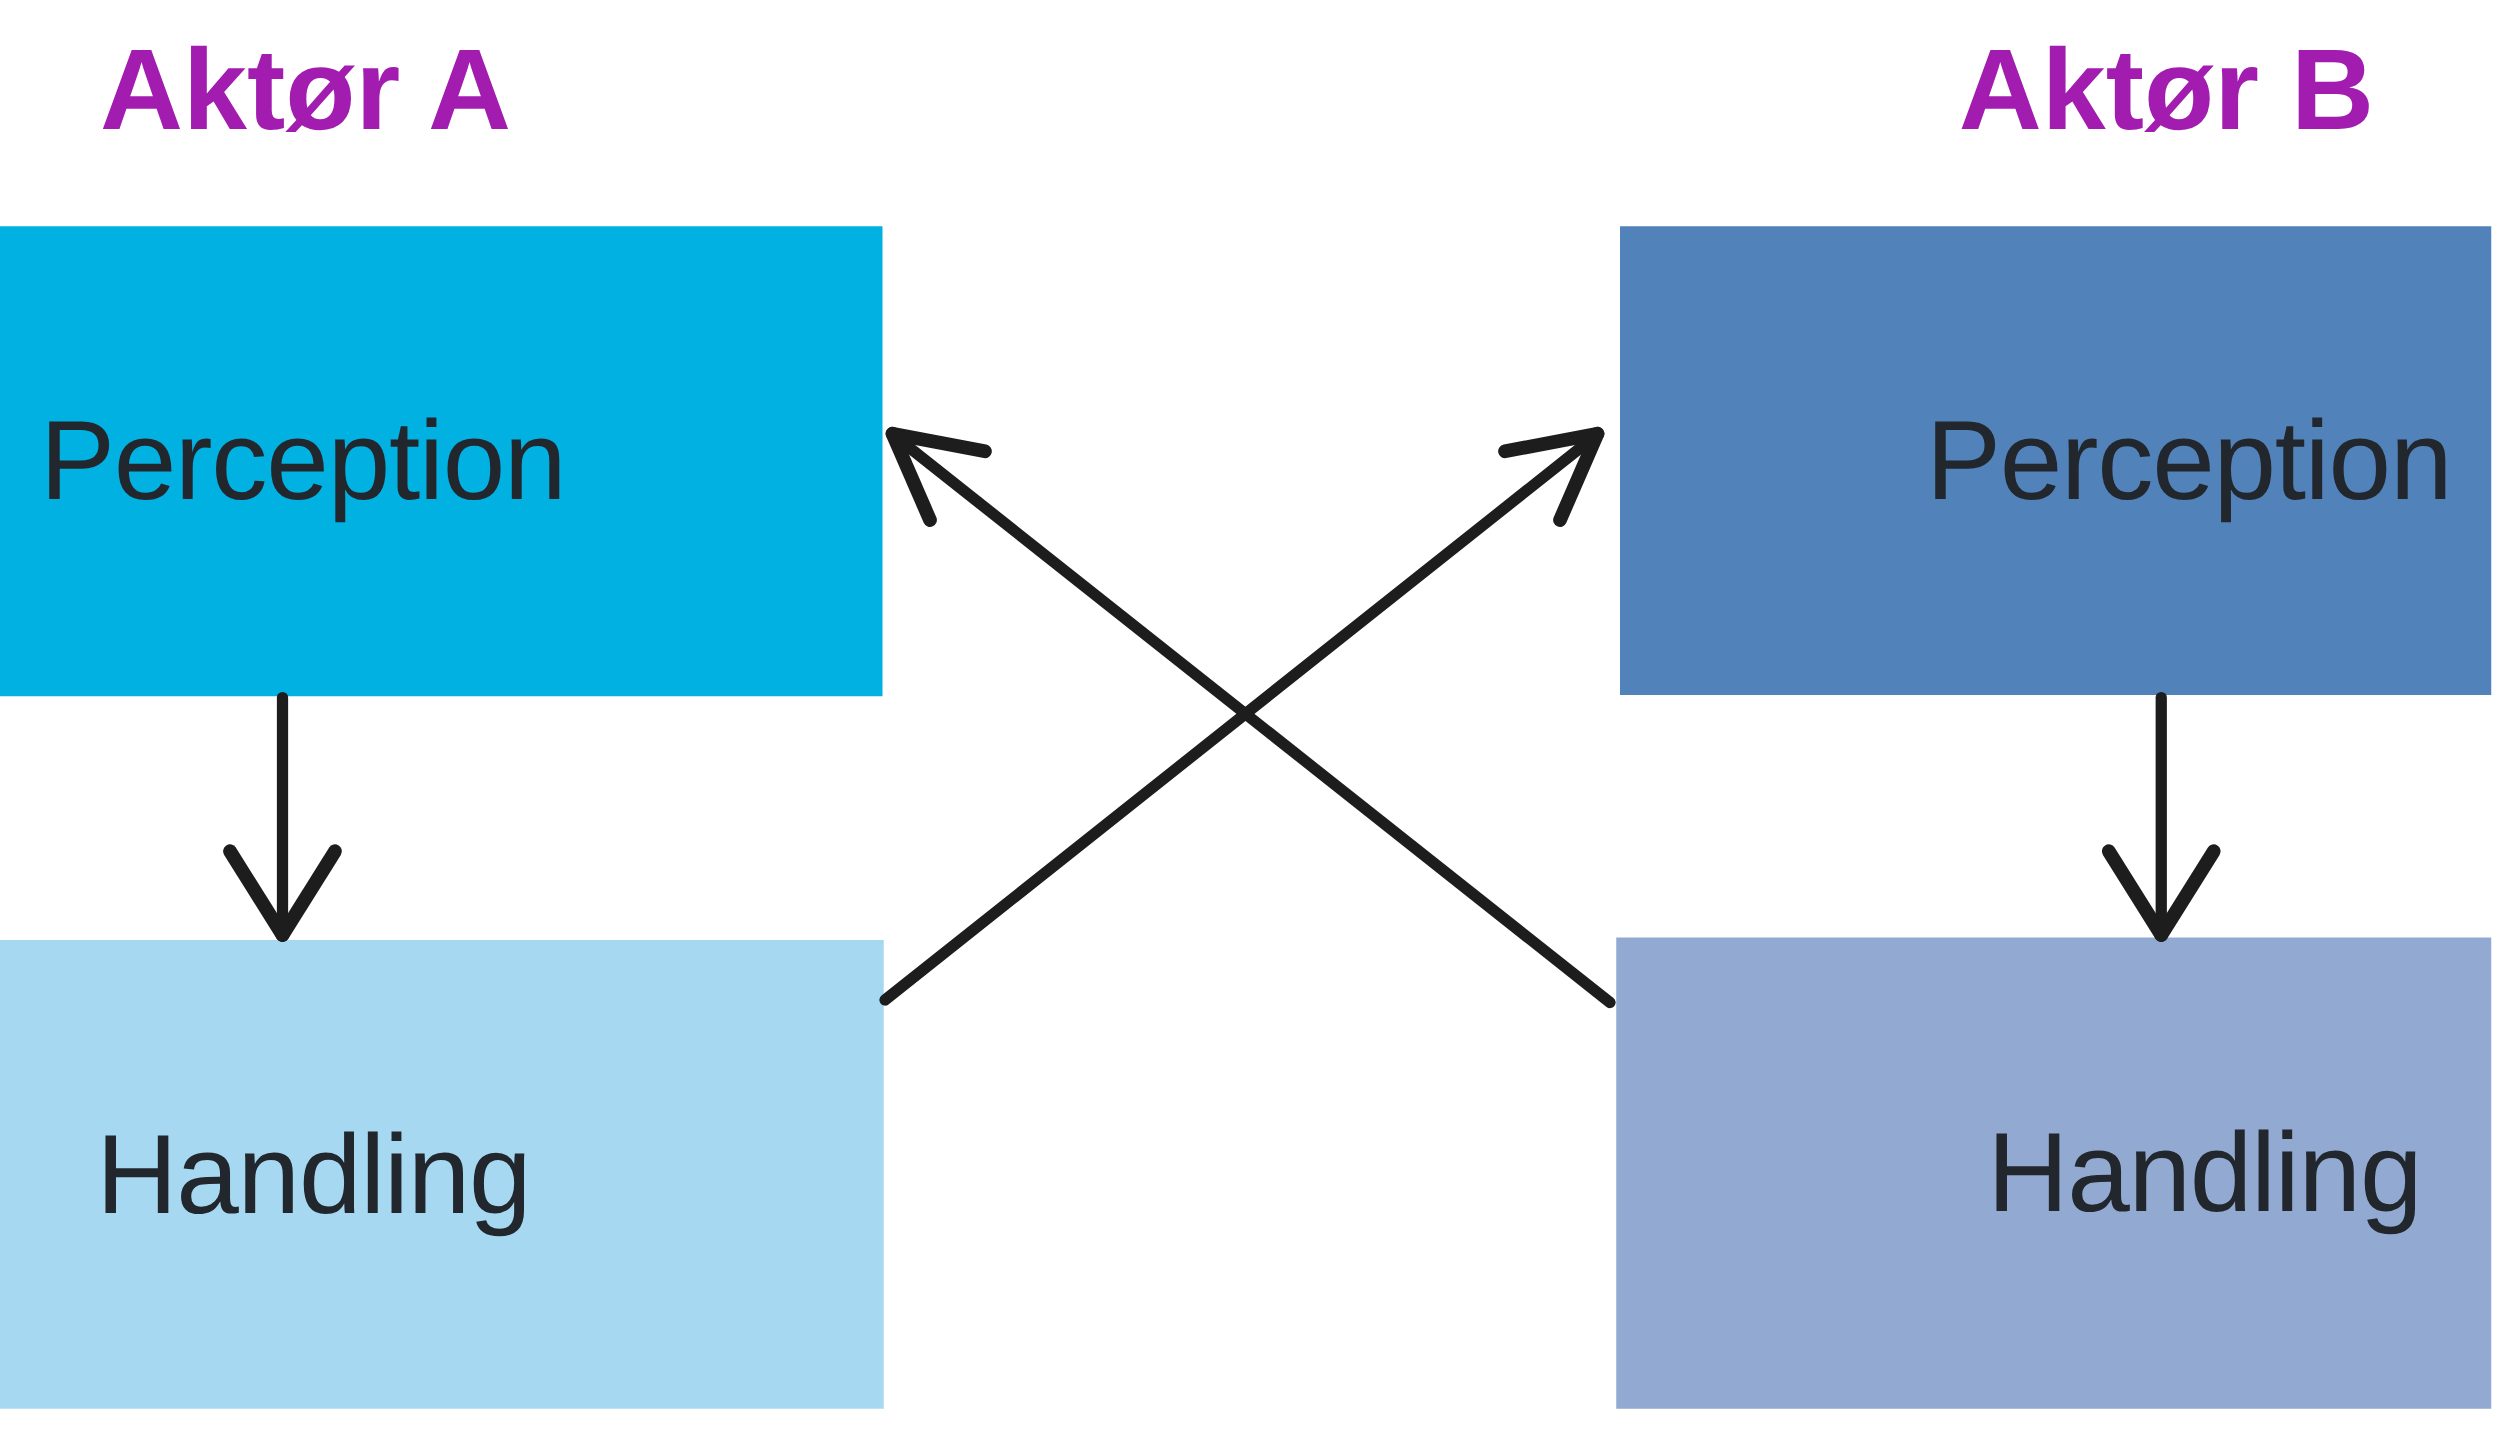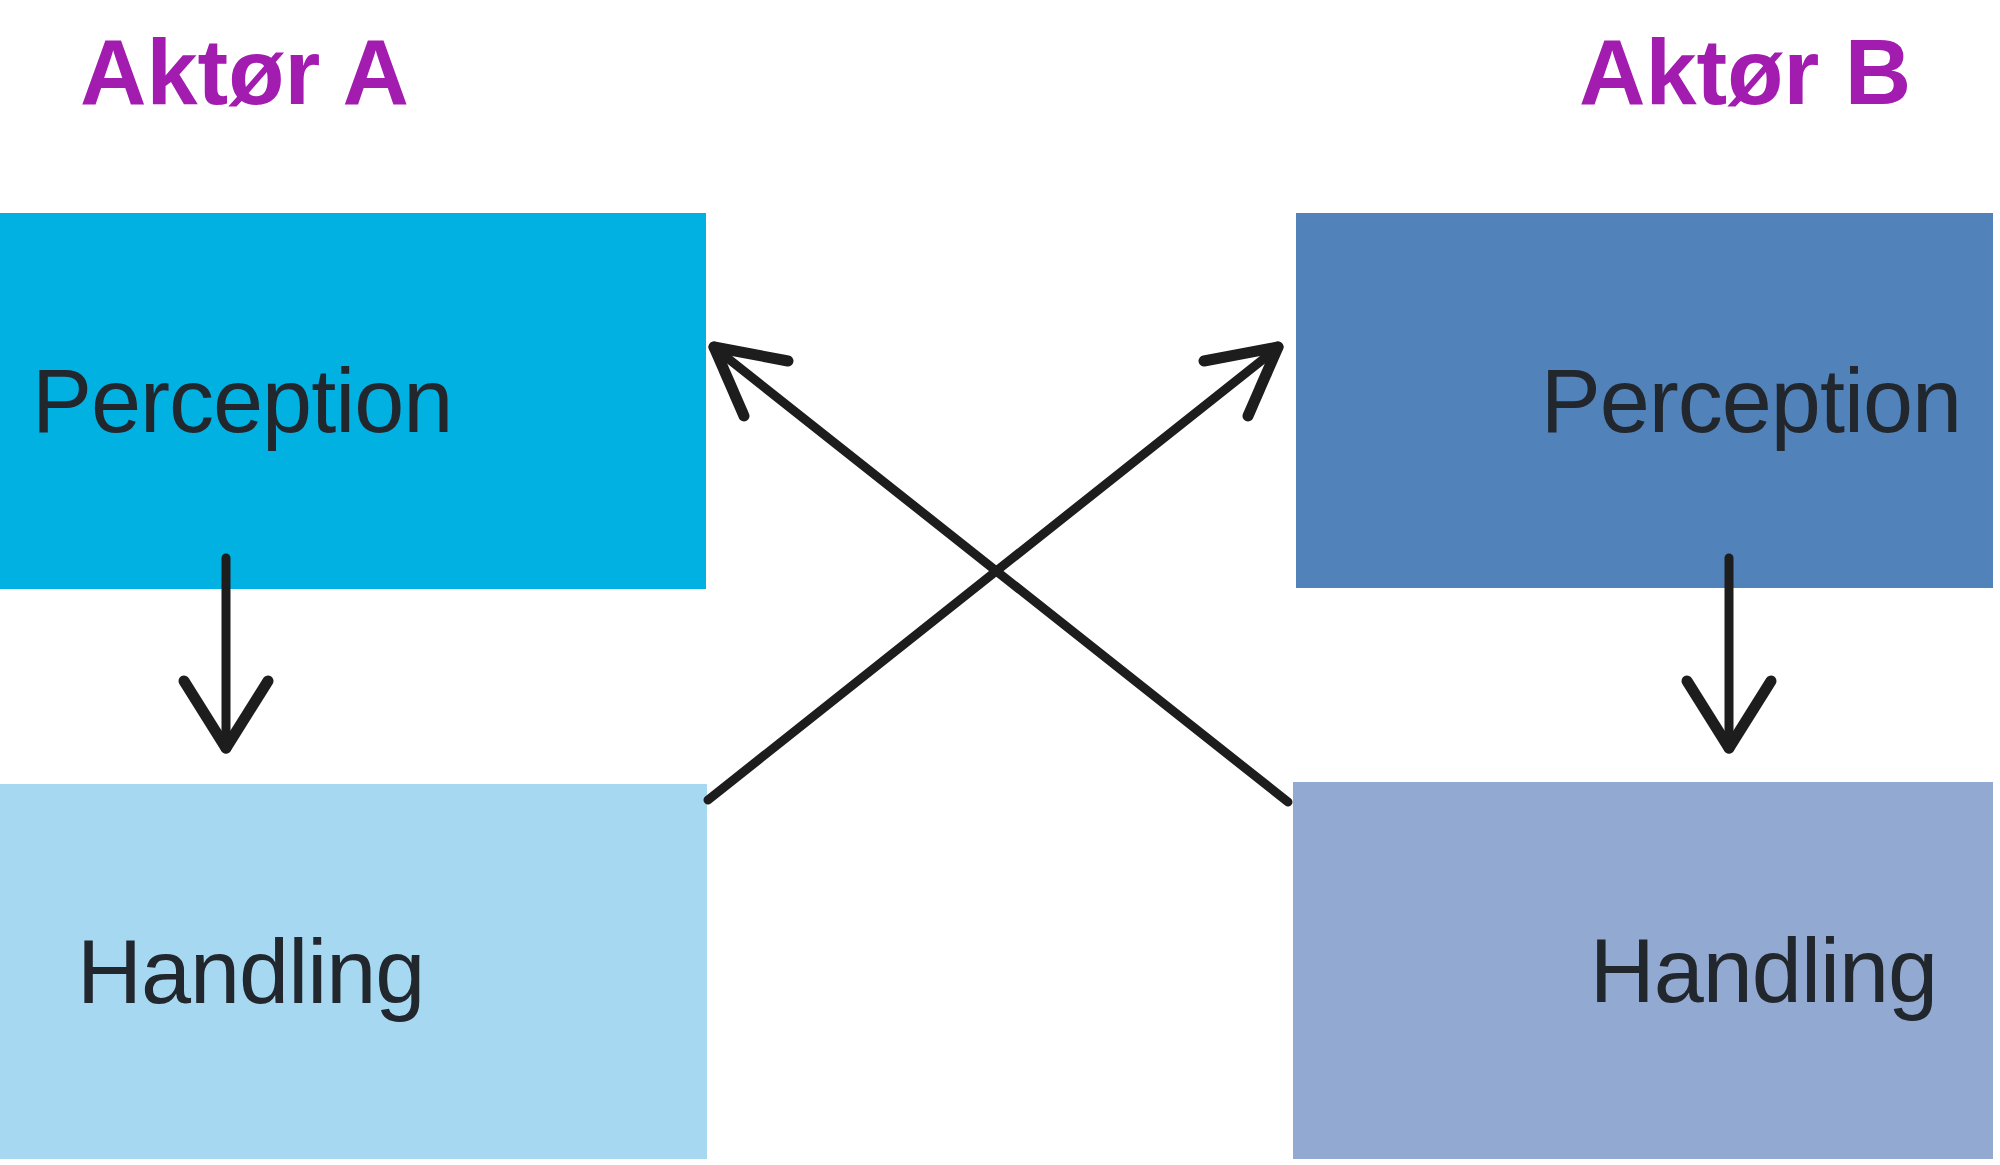--- a/index.html
+++ b/index.html
@@ -17,32 +17,31 @@
   .actor-label {
     position: absolute;
     font-size: 92px;
     font-weight: 700;
     line-height: 1;
     letter-spacing: 0;
     color: #a21caf;
     white-space: nowrap;
   }
   #actor-a { left: 80px;  top: 26px; }
-  #actor-b { left: 1567px; top: 26px; margin-left: 12px; }
+  #actor-b { left: 1567px; top: 26px; }
 
   .node {
     position: absolute;
     display: flex;
     align-items: center;
     font-size: 90px;
     line-height: 1;
     color: #22272e;
     letter-spacing: -1px;
     white-space: nowrap;
-    margin-top: 32px;
   }
   .node.align-right { justify-content: flex-end; }
 
   #perception-a { left: 0px;    top: 181px; width: 706px; height: 376px; padding-left: 32px;  box-sizing: border-box; }
   #handling-a   { left: 0px;    top: 752px; width: 707px; height: 375px; padding-left: 77px;  box-sizing: border-box; }
   #perception-b { left: 1296px; top: 181px; width: 697px; height: 375px; padding-right: 32px; box-sizing: border-box; }
   #handling-b   { left: 1293px; top: 750px; width: 700px; height: 377px; padding-right: 56px; box-sizing: border-box; }
 
   #arrow-layer {
     position: absolute;

